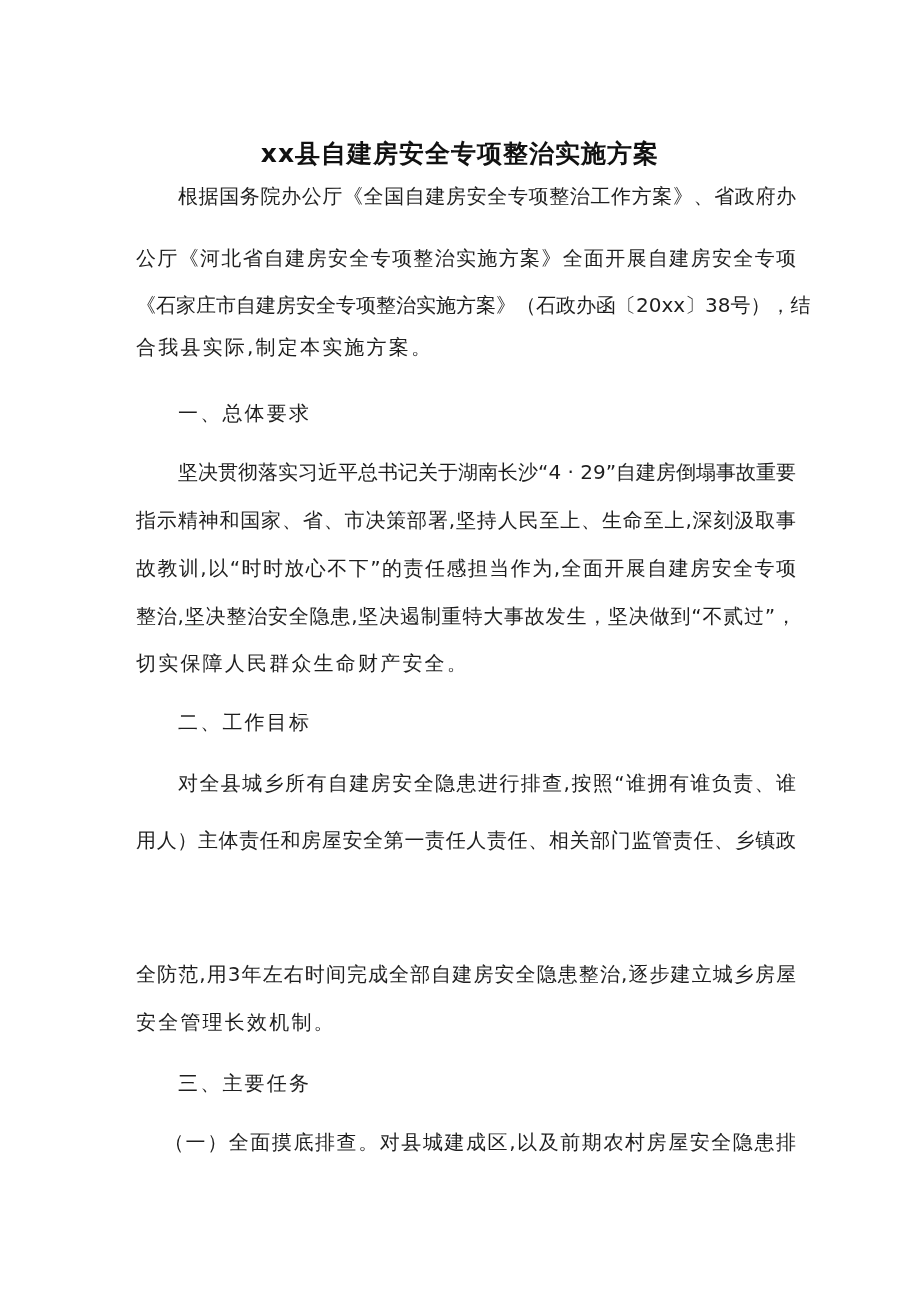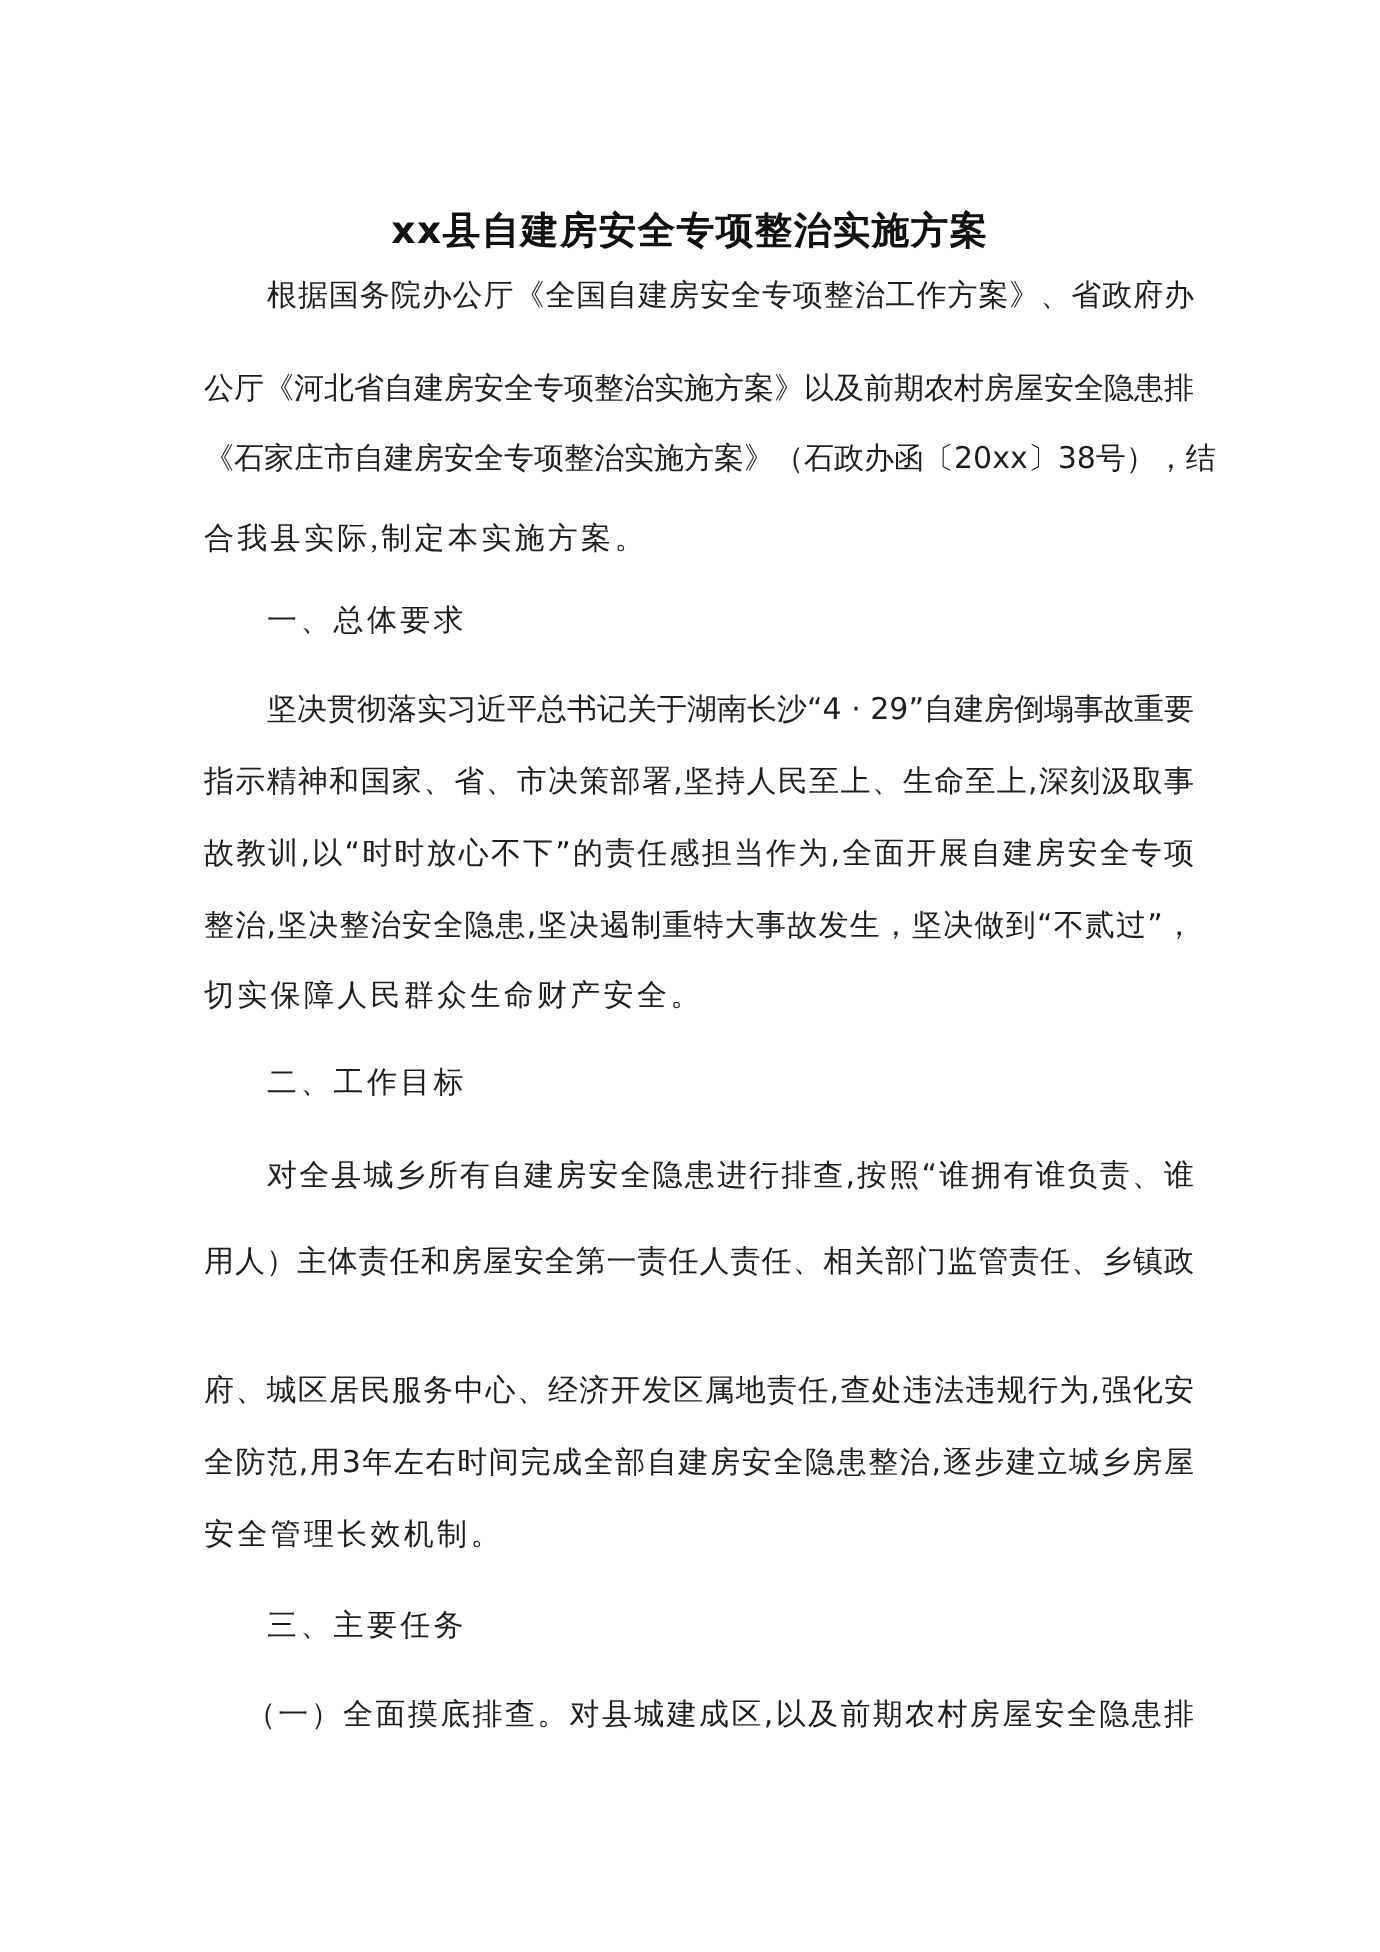--- a/index.html
+++ b/index.html
@@ -56,34 +56,33 @@
     }
   </style>
 </head>
 <body>
 
 <div class="page">
 
   <div class="title">xx县自建房安全专项整治实施方案</div>
 
   <div class="line justify indent" style="top:181px;">根据国务院办公厅《全国自建房安全专项整治工作方案》、省政府办</div>
-  <div class="line justify" style="top:243px;">公厅《河北省自建房安全专项整治实施方案》以及前期农村房屋安全隐患排</div>
+  <div class="line justify" style="top:243px;">公厅《河北省自建房安全专项整治实施方案》全面开展自建房安全专项</div>
   <div class="line justify" style="top:290px;">《石家庄市自建房安全专项整治实施方案》（石政办函〔20xx〕38号），结</div>
-  <div class="line" style="top:344px;font-family:Liberation Serif, serif;">合我县实际,制定本实施方案。</div>
+  <div class="line" style="top:332px;">合我县实际,制定本实施方案。</div>
 
   <div class="line indent" style="top:398px;">一、总体要求</div>
   <div class="line justify indent" style="top:457px;">坚决贯彻落实习近平总书记关于湖南长沙“4 · 29”自建房倒塌事故重要</div>
   <div class="line justify" style="top:553px;">故教训,以“时时放心不下”的责任感担当作为,全面开展自建房安全专项</div>
   <div class="line justify" style="top:505px;">指示精神和国家、省、市决策部署,坚持人民至上、生命至上,深刻汲取事</div>
   <div class="line justify" style="top:601px;">整治,坚决整治安全隐患,坚决遏制重特大事故发生，坚决做到“不贰过”，</div>
   <div class="line" style="top:648px;">切实保障人民群众生命财产安全。</div>
 
   <div class="line indent" style="top:709px;font-family:Liberation Mono, monospace;">二、工作目标</div>
   <div class="line justify indent" style="top:768px;">对全县城乡所有自建房安全隐患进行排查,按照“谁拥有谁负责、谁</div>
   <div class="line justify" style="top:825px;">用人）主体责任和房屋安全第一责任人责任、相关部门监管责任、乡镇政</div>
-  <div class="line justify" style="top:911px;">府、城区居民服务中心、经济开发区属地责任,查处违法违规行为,强化安</div>
   <div class="line justify" style="top:959px;">全防范,用3年左右时间完成全部自建房安全隐患整治,逐步建立城乡房屋</div>
   <div class="line" style="top:1007px;">安全管理长效机制。</div>
 
   <div class="line indent" style="top:1068px;">三、主要任务</div>
   <div class="line justify" style="top:1127px; padding-left:28px; box-sizing:border-box;">（一）全面摸底排查。对县城建成区,以及前期农村房屋安全隐患排</div>
 
 </div>
 
 </body></html>

